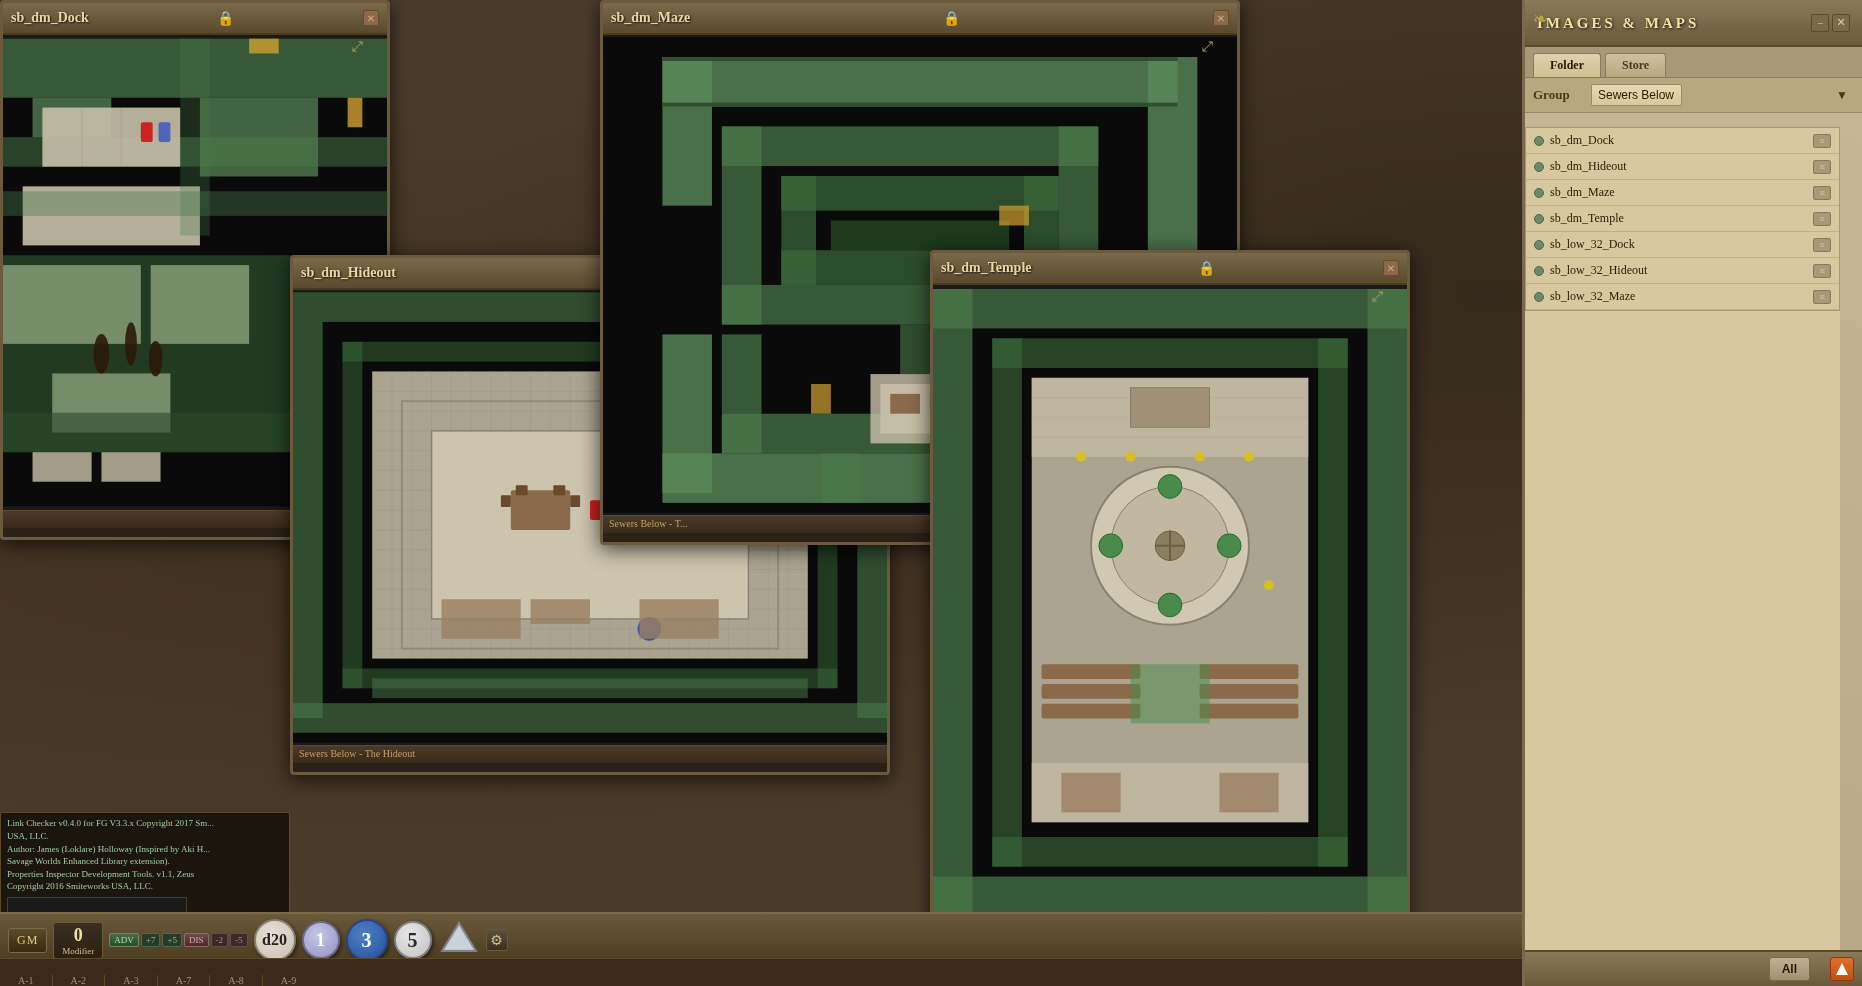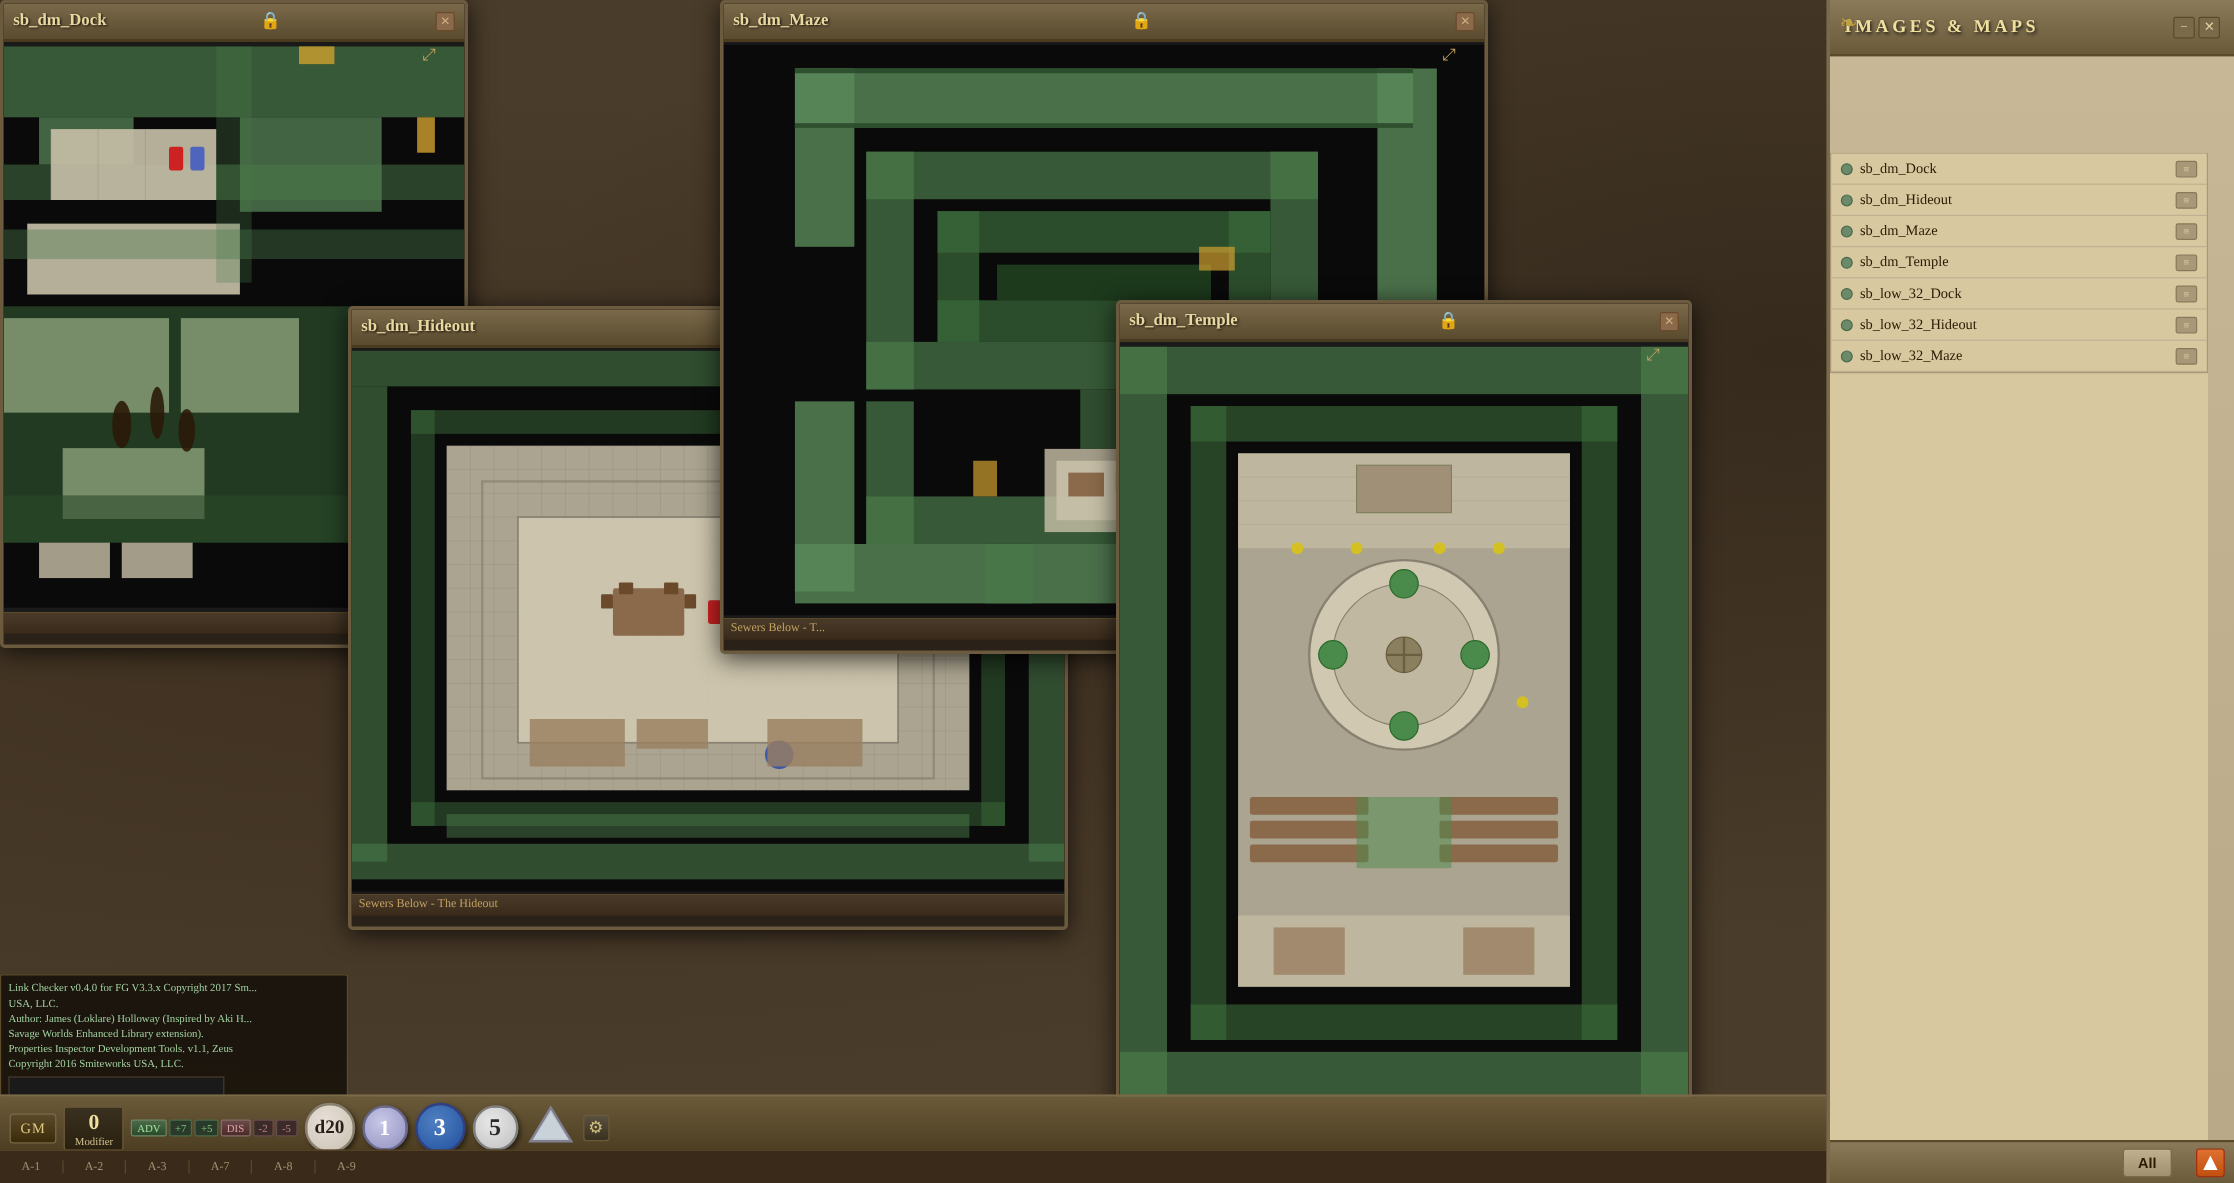--- a/index.html
+++ b/index.html
@@ -635,21 +635,21 @@
   <div style="width:42px; height:42px; position:relative; cursor:pointer;">
     <svg viewBox="0 0 42 42" style="width:42px;height:42px;">
       <polygon points="21,4 38,32 4,32" fill="#c0c8d0" stroke="#808090" stroke-width="2"></polygon>
       <polygon points="21,8 35,30 7,30" fill="#d0d8e0" opacity="0.6"></polygon>
     </svg>
   </div>
 
   <div style="width:22px; height:22px; background:linear-gradient(180deg,#5a5040 0%,#3a3020 100%); border:1px solid #6a5a3a; border-radius:3px; display:flex; align-items:center; justify-content:center; color:#d0c080; font-size:14px; cursor:pointer;">⚙</div>
 </div>
 
-<div style="position:absolute; bottom:0; left:0; right:340px; height:28px; background:#3a2a1a; border-top:1px solid #5a4a2a; display:flex; align-items:center;margin-top:16px;">
+<div style="position:absolute; bottom:0; left:0; right:340px; height:28px; background:#3a2a1a; border-top:1px solid #5a4a2a; display:flex; align-items:flex-end;margin-top:16px;">
   <div style="color:#a09070; font-size:10px; padding:0 18px; border-right:1px solid #5a4a2a;">A-1</div>
   <div style="color:#a09070; font-size:10px; padding:0 18px; border-right:1px solid #5a4a2a;">A-2</div>
   <div style="color:#a09070; font-size:10px; padding:0 18px; border-right:1px solid #5a4a2a;">A-3</div>
   <div style="color:#a09070; font-size:10px; padding:0 18px; border-right:1px solid #5a4a2a;">A-7</div>
   <div style="color:#a09070; font-size:10px; padding:0 18px; border-right:1px solid #5a4a2a;">A-8</div>
   <div style="color:#a09070; font-size:10px; padding:0 18px;">A-9</div>
 </div>
 
 <div class="images-panel">
 
@@ -658,21 +658,38 @@
     <div style="position:absolute; left:8px; top:8px; color:#c0a040; font-size:18px;">❧</div>
     <div style="flex:1; ">
       <span style="color:#f0e0a0; font-size:15px; font-weight:bold; letter-spacing:3px; text-shadow:1px 1px 3px rgba(0,0,0,0.8);">IMAGES &amp; MAPS</span>
     </div>
     <div class="panel-header-btns">
       <div class="panel-small-btn">−</div>
       <div class="panel-small-btn">✕</div>
     </div>
   </div>
 
-
+  <div class="panel-tabs">
+    <div class="panel-tab active">
+      <span>Folder</span>
+    </div>
+    <div class="panel-tab">
+      <span>Store</span>
+    </div>
+  </div>
+
+  <div class="panel-group-row">
+    <span class="panel-group-label">Group</span>
+    <div style="flex:1; position:relative;">
+      <select class="panel-group-select">
+        <option>Sewers Below</option>
+      </select>
+      <span style="position:absolute; right:6px; top:50%; transform:translateY(-50%); color:#4a3a1a; pointer-events:none; font-size:12px;">▼</span>
+    </div>
+  </div>
 
   <div class="panel-content">
 
     <div class="panel-list">
       <div class="panel-list-item">
         <div class="item-dot"></div>
         <span class="item-label">sb_dm_Dock</span>
         <div class="item-action">≡</div>
       </div>
       <div class="panel-list-item">

